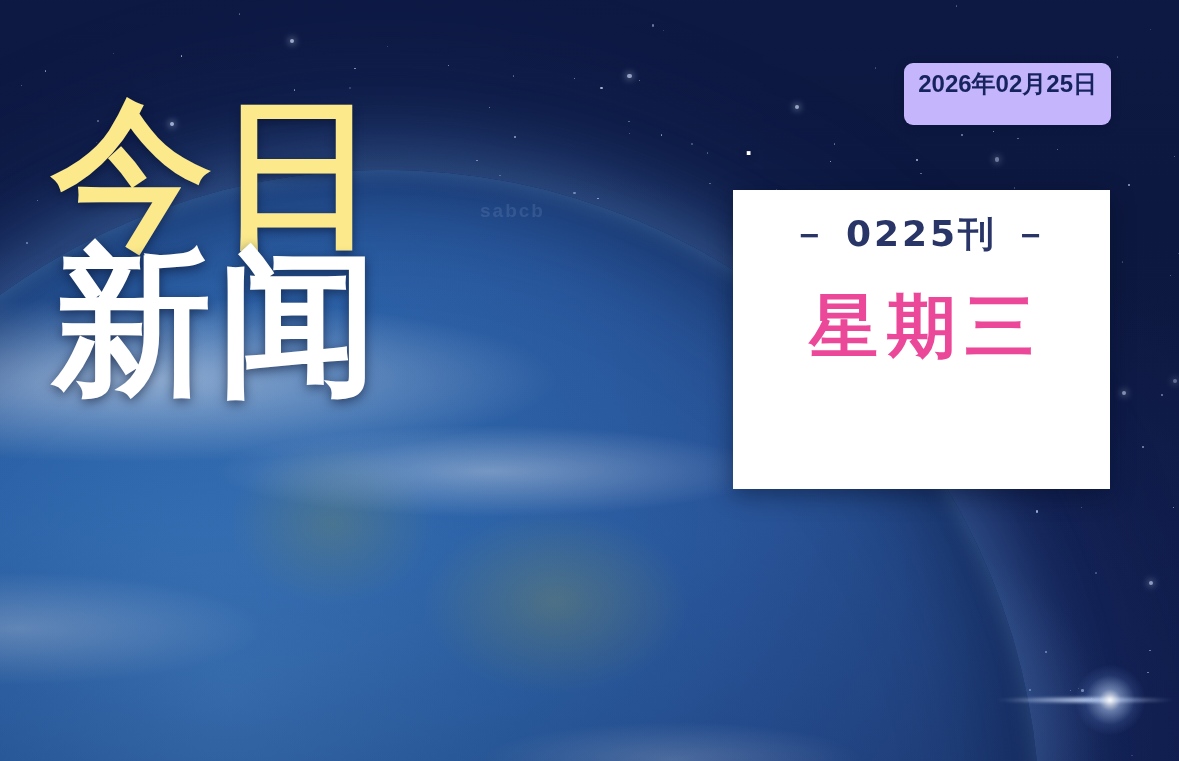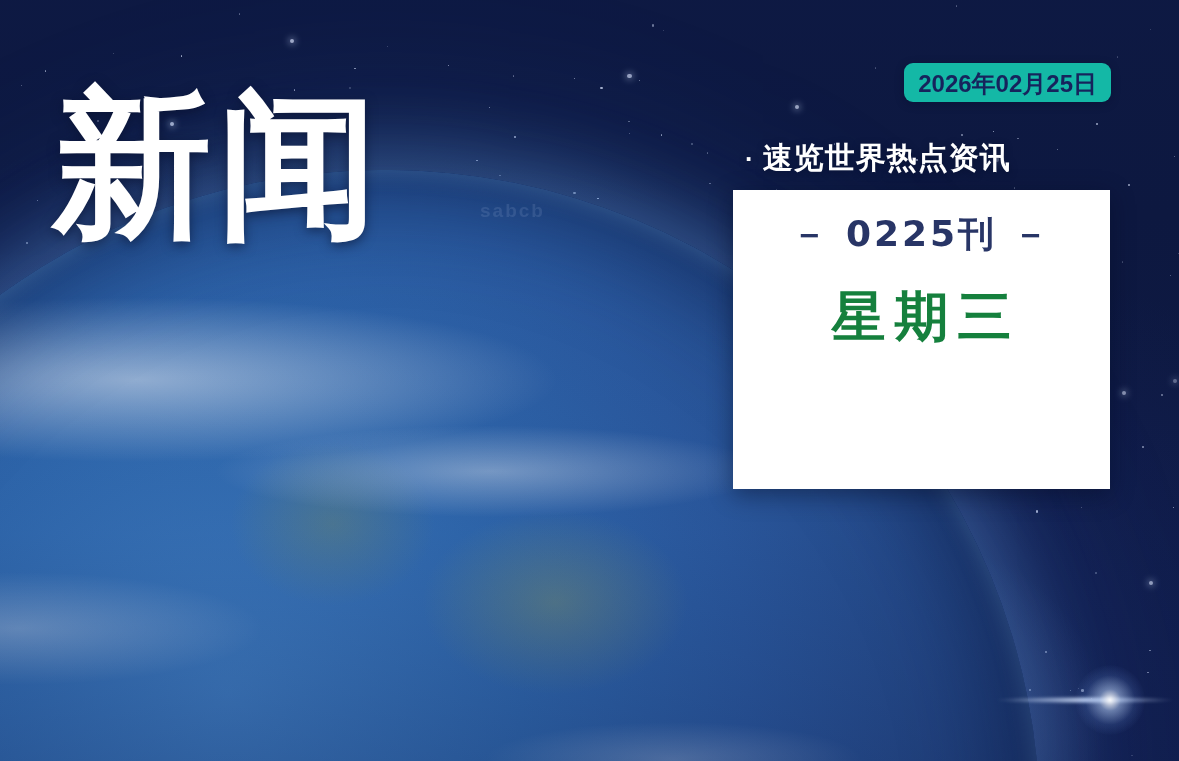--- a/index.html
+++ b/index.html
@@ -107,25 +107,25 @@
   .t-news{
     color:#ffffff;
     margin-top:4px;
     text-shadow:0 3px 12px rgba(8,16,45,.60);
     font-family:Liberation Mono, monospace;
   }
 
   
   .date-pill{
     position:absolute;right:68px;top:63px;
-    background:#14b8a6;
+    background:#c4b5fd;
     color:#16235c;
     font-weight:700;
     font-size:24px;
-    padding:5px 14px 2px;
+    padding:5px 14px 25px;
     border-radius:9px;
     letter-spacing:0px;
     white-space:nowrap;
     box-shadow:0 2px 8px rgba(5,12,40,.35);
   }
 
   
   .tagline{
     position:absolute;left:742px;top:138px;
     display:flex;align-items:baseline;gap:6px;
@@ -149,21 +149,21 @@
     align-items:center;justify-content:flex-start;
     padding-top:14px;box-sizing:border-box;
   }
   .issue{
     color:#283566;font-weight:700;font-size:36px;letter-spacing:3px;
     font-family:"DejaVu Sans","Liberation Sans",sans-serif;
     margin-top:6px;
     text-align:center;
   }
   .weekday{
-    color:#15803d;font-weight:700;font-size:54px;letter-spacing:9px;
+    color:#ec4899;font-weight:700;font-size:69px;letter-spacing:9px;
     margin-top:22px;text-indent:9px;
   }
   .lunar{
     color:#273463;font-weight:700;font-size:66px;letter-spacing:8px;
     margin-top:24px;text-indent:8px;
   }
 
   
   .quote-bar{
     position:absolute;left:30px;top:570px;
@@ -325,26 +325,26 @@
   <div class="earth-tint"></div>
 
   <div class="flare"></div>
   <div class="flare2"></div>
 
   <div class="watermark">sabcb</div>
 
   <div class="date-pill">2026年02月25日</div>
 
   <div class="title-block">
+    <div class="t-line t-today">今日</div>
     <div class="t-line t-news">新闻</div>
   </div>
 
   <div class="tagline">
     <span class="tag-dot">·</span>
-    <span class="tag-text">速览世界热点资讯</span>
   </div>
 
   <div class="info-card">
     <div class="issue">－ 0225刊 －</div>
     <div class="weekday">星期三</div>
   </div>
 
 
 </div>
 

